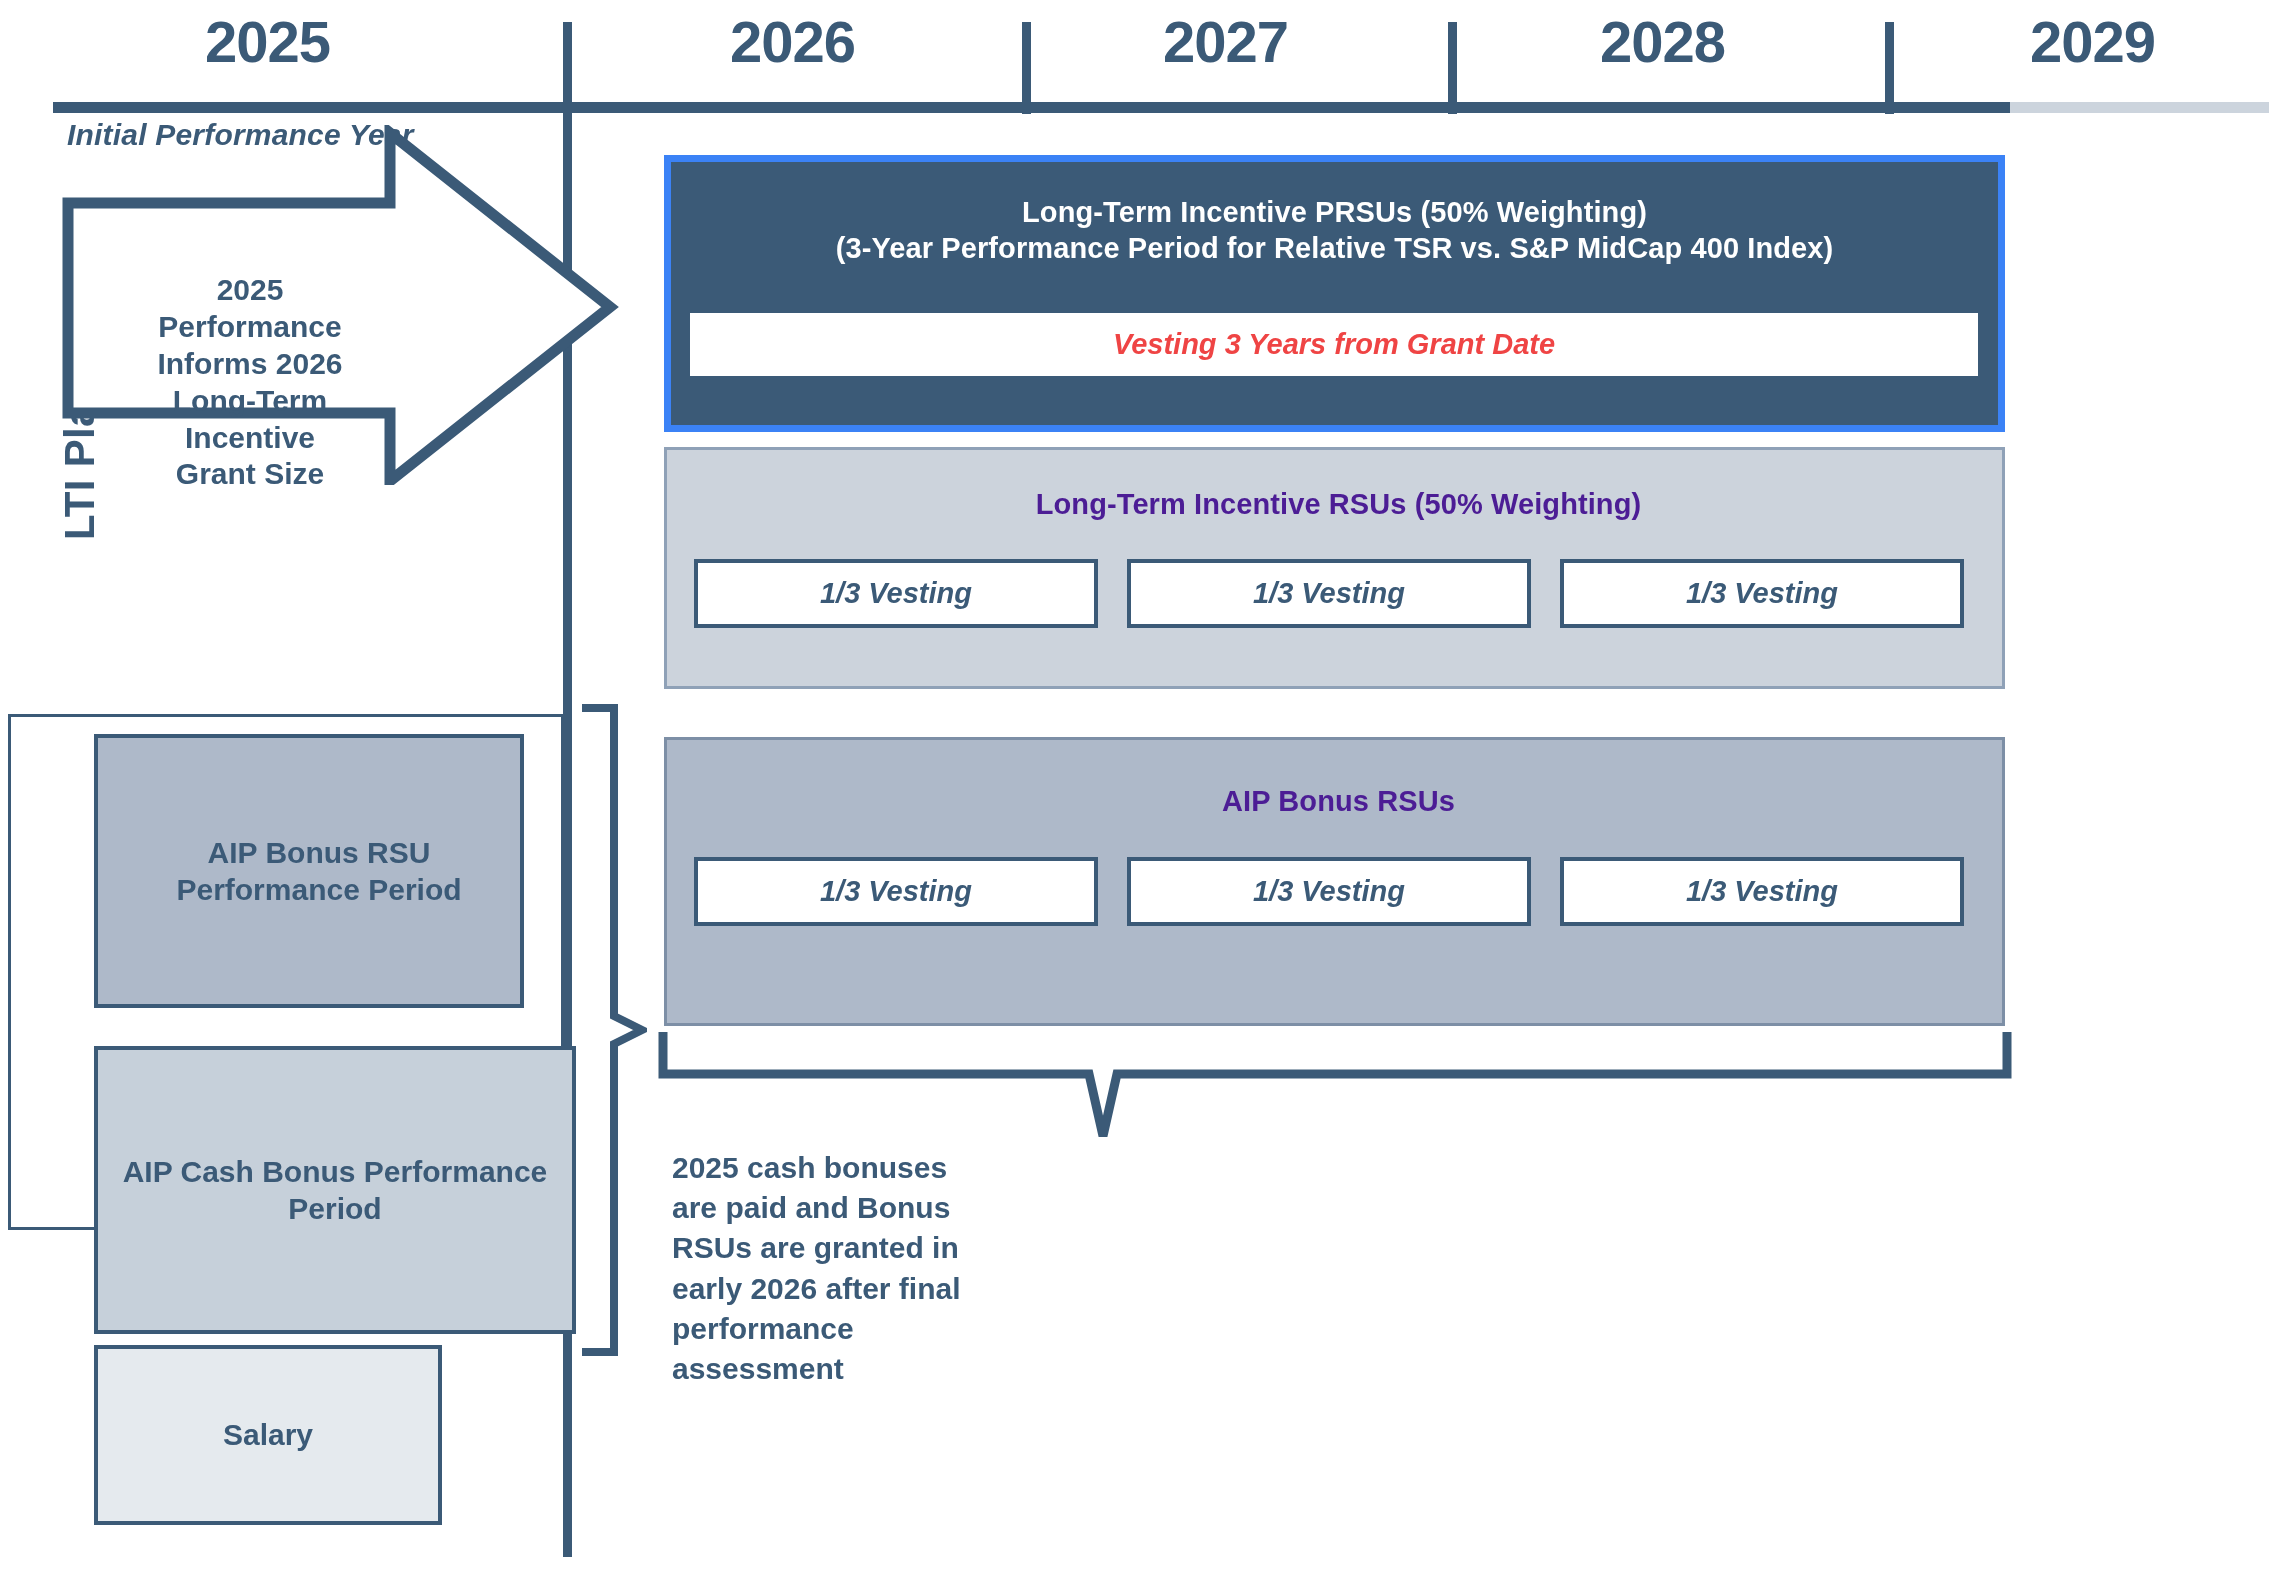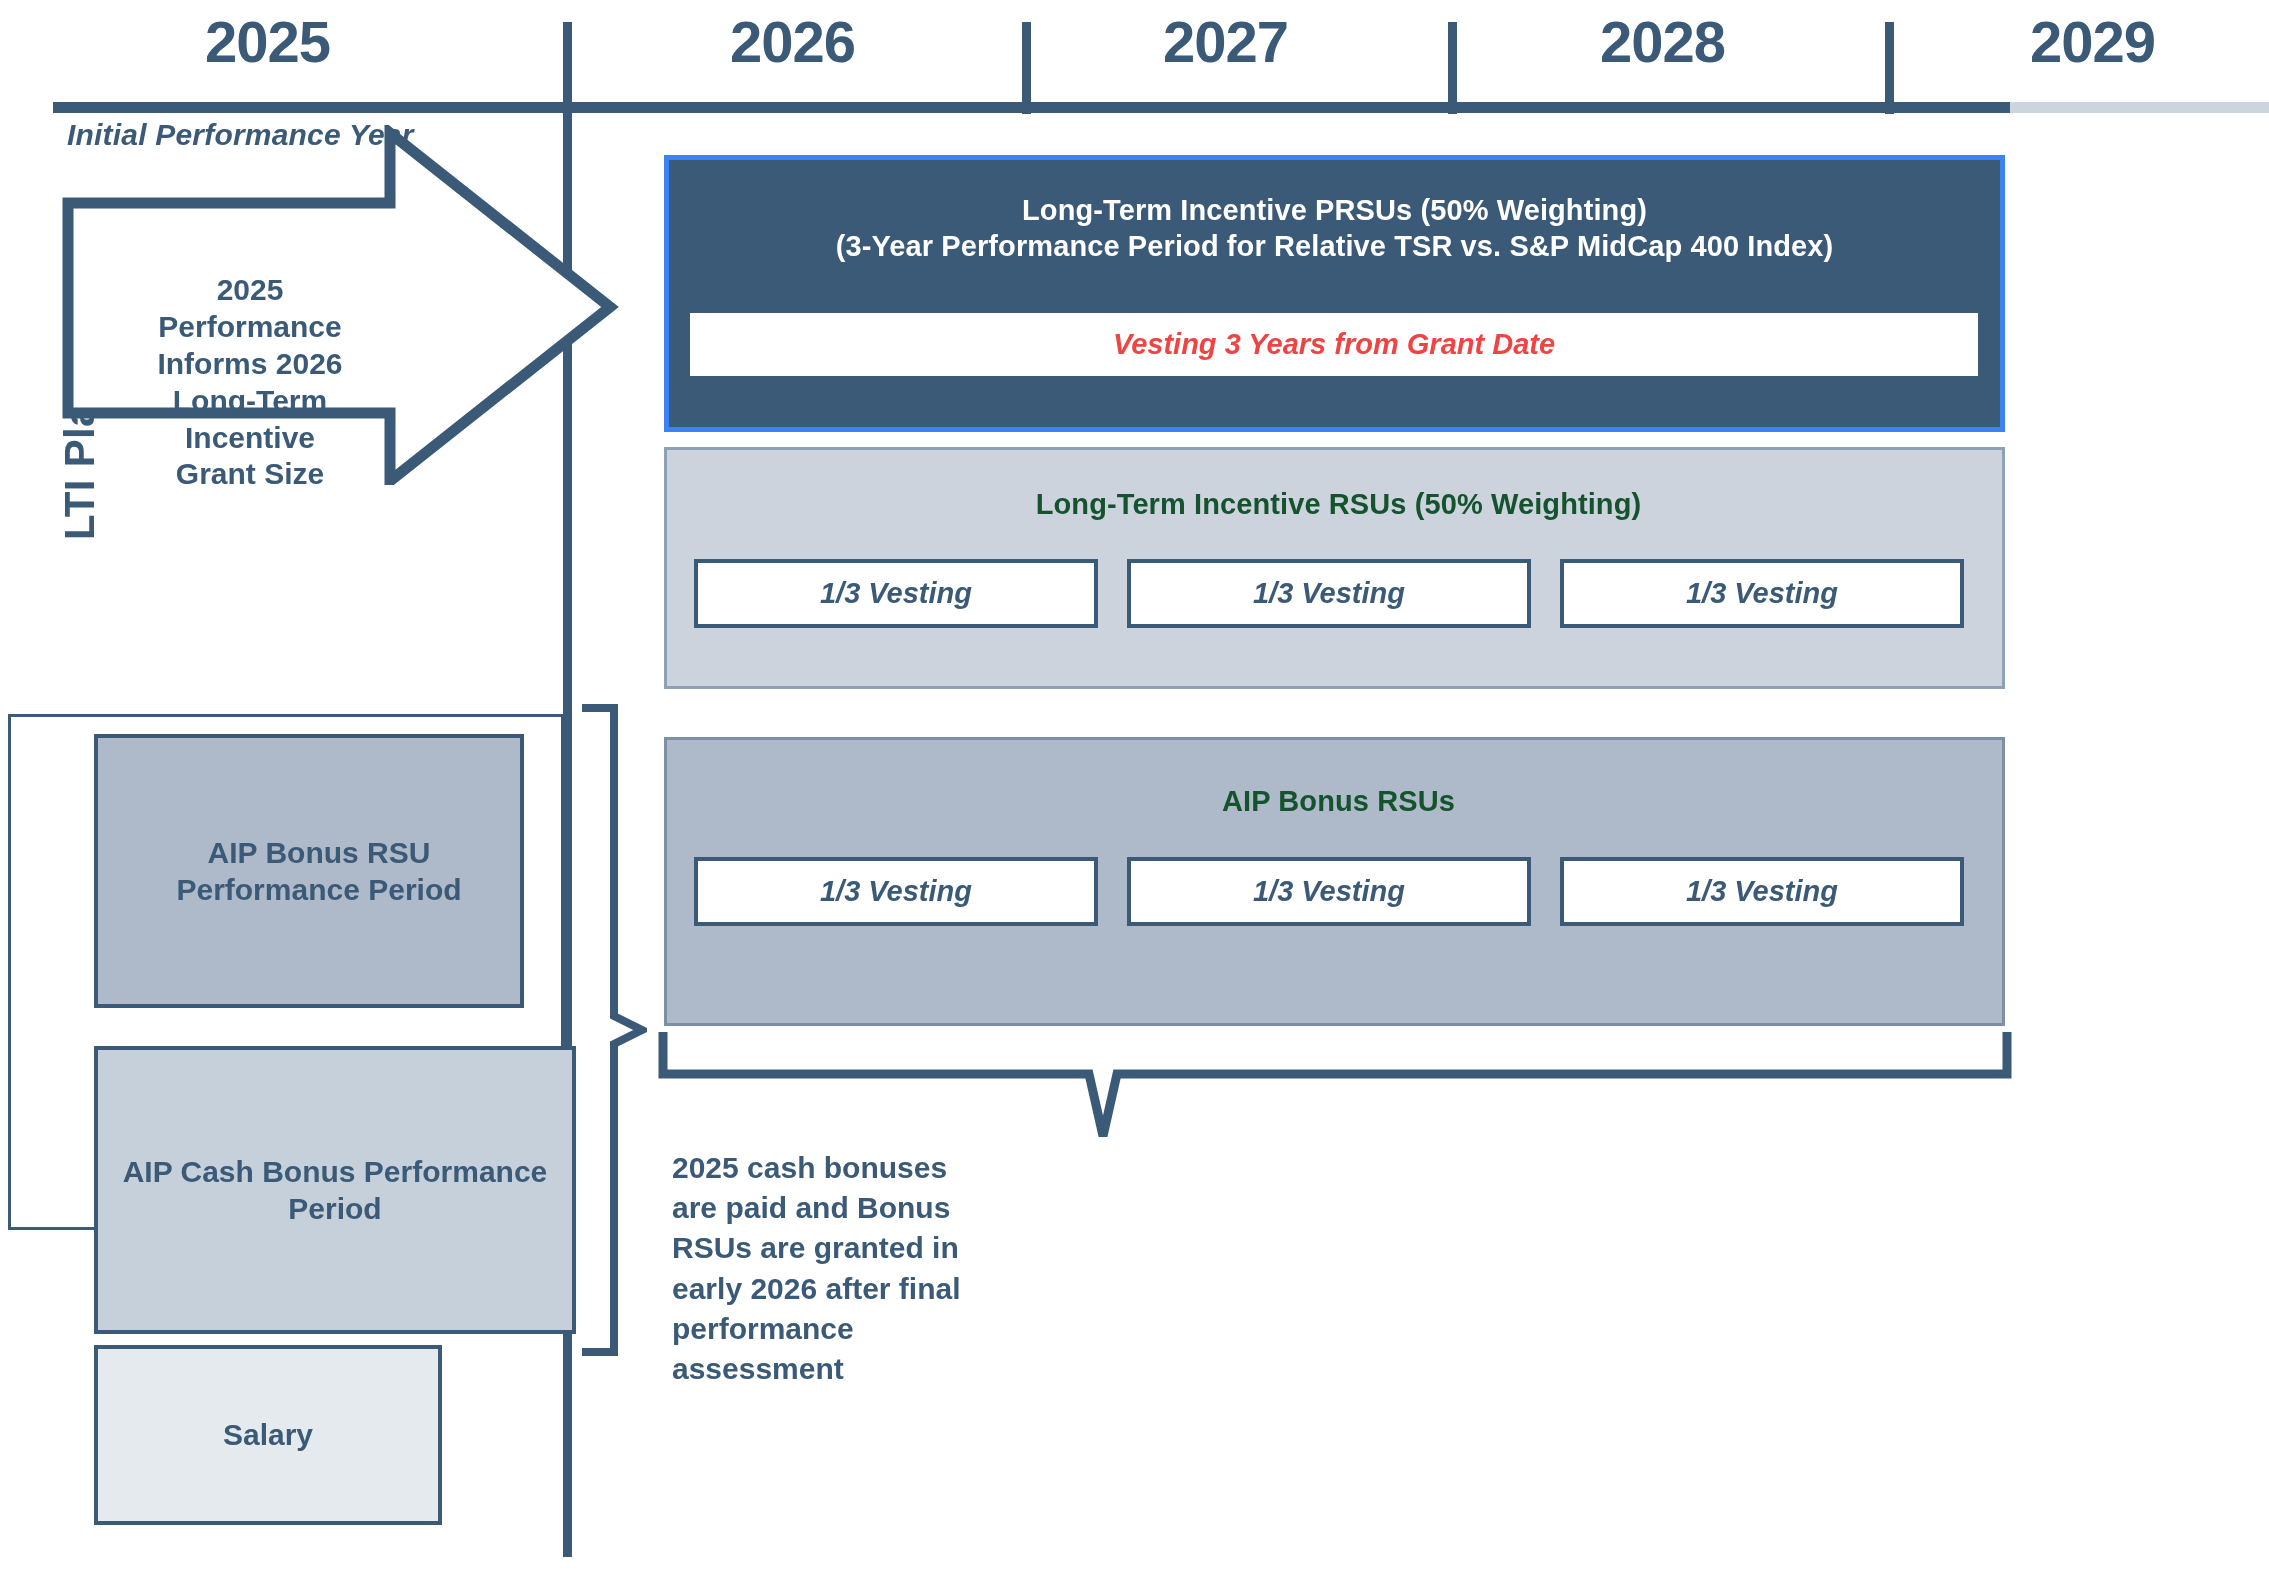--- a/index.html
+++ b/index.html
@@ -92,39 +92,39 @@
     color: #3b5a77;
   }
 
   
   .panel {
     position: absolute;
     box-sizing: border-box;
   }
   .panel-dark {
     background: #3b5a77;
-    border: 5px solid #3b82f6;
+    border: 7px solid #3b82f6;
   }
   .panel-mid {
     background: #ccd3dc;
     border: 3px solid #8fa1b7;
   }
   .panel-dark-gray {
     background: #aeb9c9;
     border: 3px solid #7d8fa6;
   }
   .panel-title {
     text-align: center;
     font-size: 29px;
     font-weight: bold;
     line-height: 1.25;
     letter-spacing: 0.1px;
   }
   .panel-title.on-dark { color: #ffffff; }
-  .panel-title.on-light { color: #14532d; padding-left: 8px; }
+  .panel-title.on-light { color: #4c1d95; padding-left: 8px; }
 
   .white-band {
     position: absolute;
     background: #ffffff;
     box-sizing: border-box;
     display: flex;
     align-items: center;
     justify-content: center;
     font-size: 29px;
     font-weight: bold;

